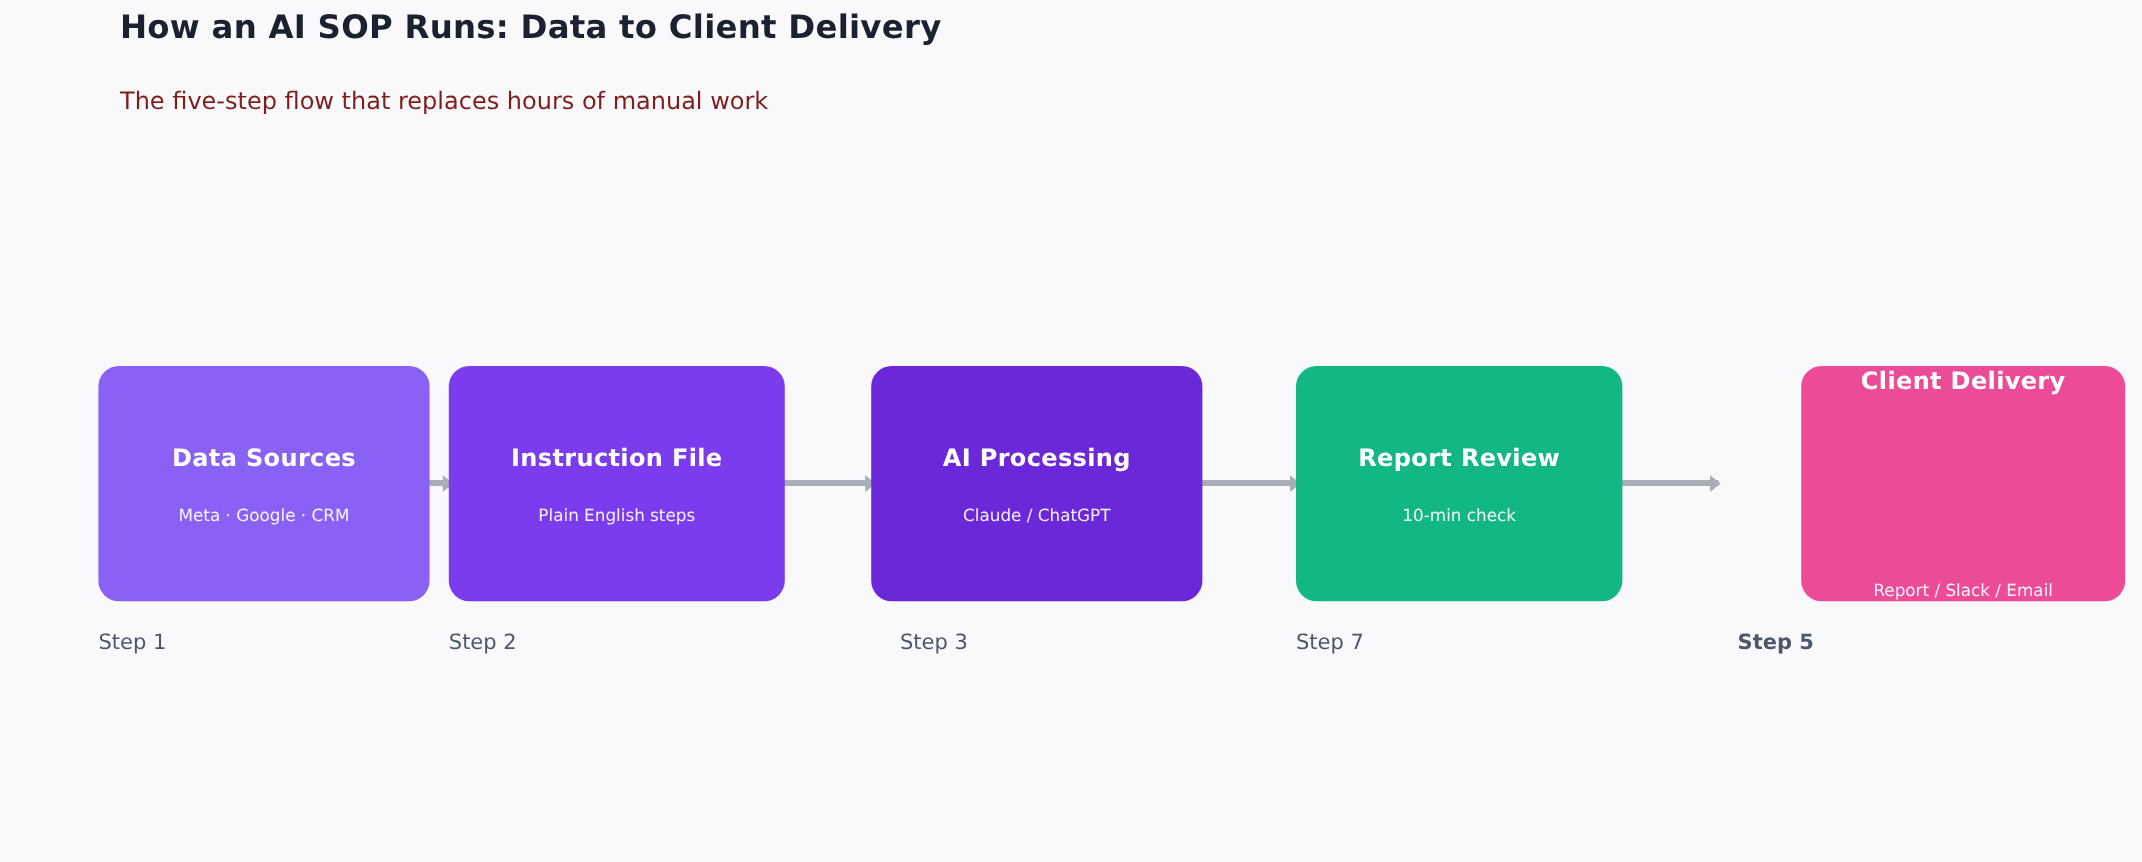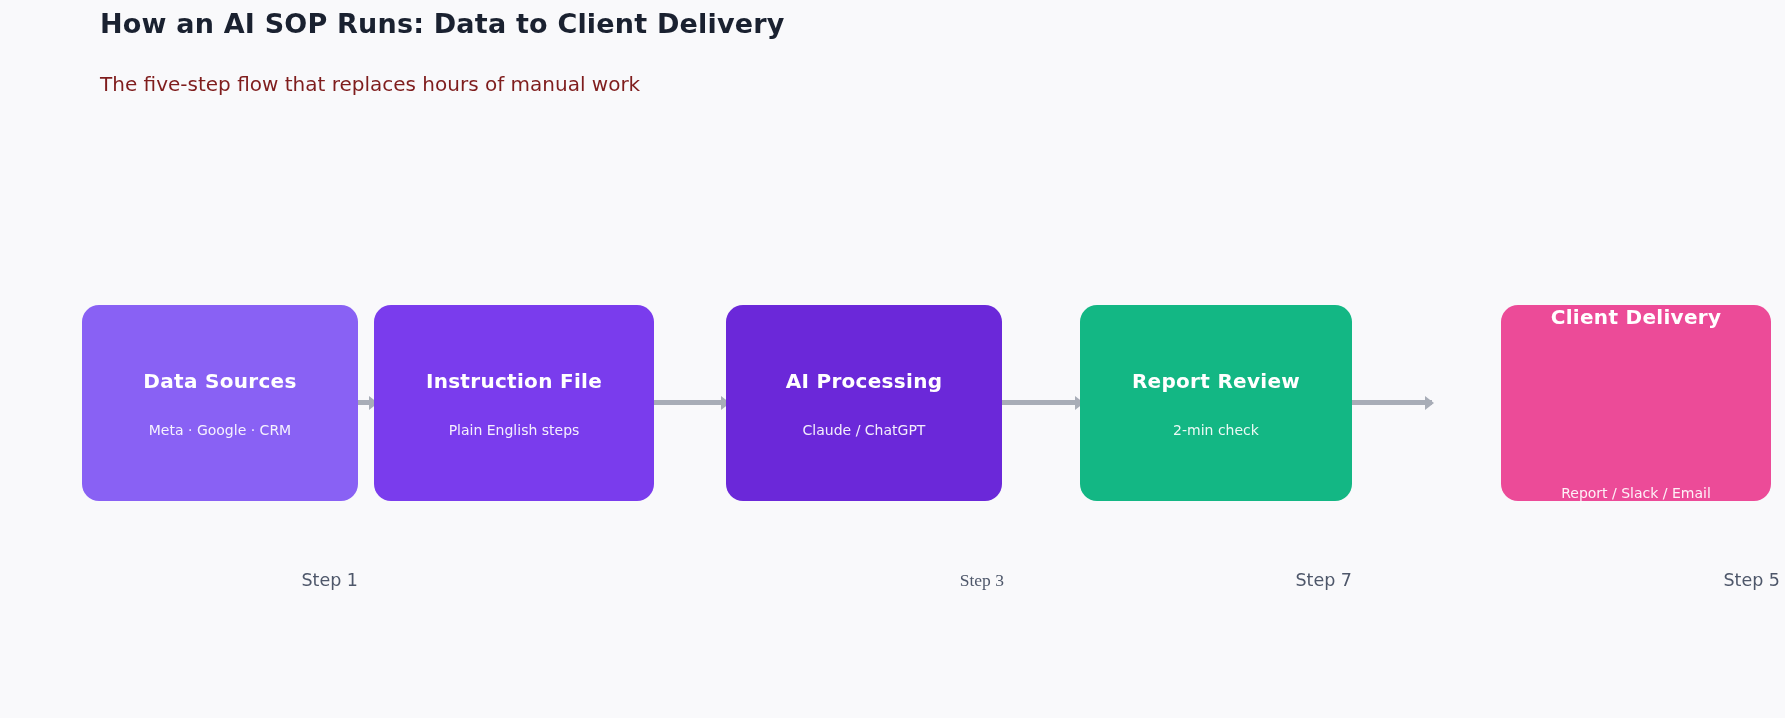--- a/index.html
+++ b/index.html
@@ -84,30 +84,29 @@
   .conn1 { left: 356px;  width: 20px; }
   .conn2 { left: 652px;  width: 76px; }
   .conn3 { left: 1000px; width: 82px; }
   .conn4 { left: 1350px; width: 82px; }
 
   .step-label {
     position: absolute;
     top: 524px;
     height: 24px;
     line-height: 24px;
-    text-align: right;
+    text-align: left;
     font-size: 17.5px;
     color: #4e576a;
-    margin-top: 44px;
   }
   .lbl1 { left: 82px;   width: 276px; }
   .lbl2 { left: 374px;  width: 280px; }
-  .lbl3 { left: 728px;  width: 276px; font-family: Liberation Serif, serif; }
+  .lbl3 { left: 750px;  width: 276px; }
   .lbl4 { left: 1080px; width: 272px; }
-  .lbl5 { left: 1510px; width: 270px; }
+  .lbl5 { left: 1448px; width: 270px; font-weight: bold; }
 </style>
 </head>
 <body>
 
 <div class="stage">
 
   <div class="page-title">How an AI SOP Runs: Data to Client Delivery</div>
   <div class="page-subtitle">The five-step flow that replaces hours of manual work</div>
 
   <div class="connector conn1" style="background-color: rgb(168, 173, 183);">
@@ -130,25 +129,26 @@
   <div class="card card3" style="background-color: rgb(107, 40, 217);">
     <div class="card-title">AI Processing</div>
     <div class="card-subtitle">Claude / ChatGPT</div>
   </div>
   <div class="card card2" style="background-color: rgb(122, 60, 237);">
     <div class="card-title">Instruction File</div>
     <div class="card-subtitle">Plain English steps</div>
   </div>
   <div class="card card4" style="background-color: rgb(19, 183, 132);">
     <div class="card-title">Report Review</div>
-    <div class="card-subtitle">2-min check</div>
+    <div class="card-subtitle">10-min check</div>
   </div>
   <div class="card card5" style="background-color: rgb(236, 75, 152);">
     <div class="card-title">Client Delivery</div>
     <div class="card-subtitle">Report / Slack / Email</div>
   </div>
 
   <div class="step-label lbl1">Step 1</div>
+  <div class="step-label lbl2">Step 2</div>
   <div class="step-label lbl3">Step 3</div>
   <div class="step-label lbl4">Step 7</div>
   <div class="step-label lbl5">Step 5</div>
 
 </div>
 
 </body></html>

